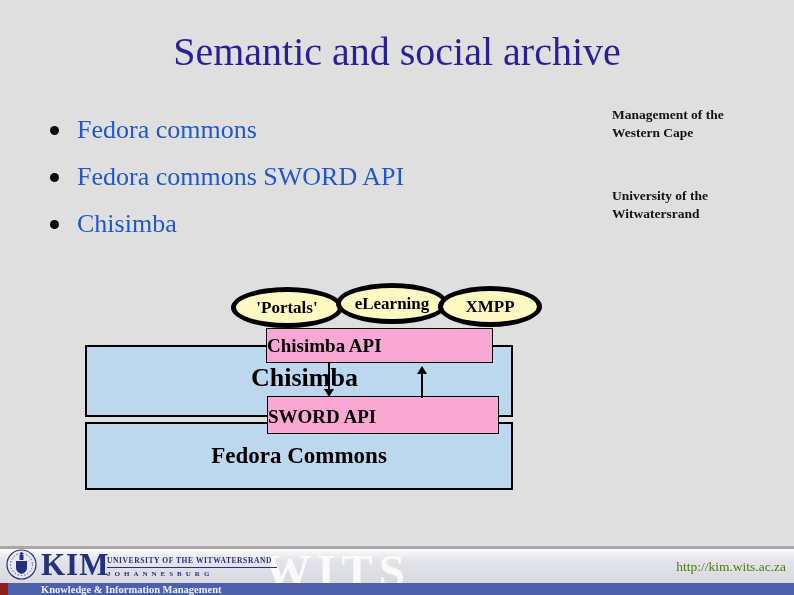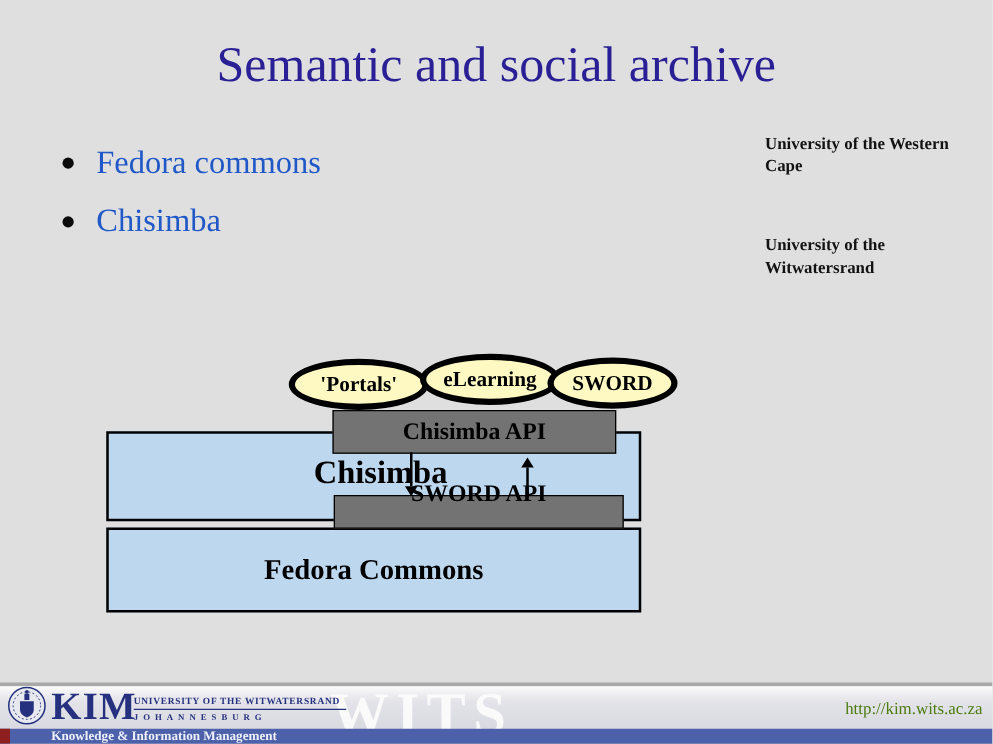--- a/index.html
+++ b/index.html
@@ -40,27 +40,27 @@
     box-sizing:border-box;z-index:1;
   }
   .blue-box.chisimba{top:345px;height:72px;}
   .blue-box.fedora{top:422px;height:68px;display:flex;align-items:center;justify-content:center;}
   .fedora-label{font-size:23px;font-weight:bold;color:#000;}
   .chisimba-label{
     position:absolute;left:251px;top:363px;z-index:2;
     font-size:26px;font-weight:bold;color:#000;
   }
   .api-box{
-    position:absolute;background:#737373;border:1.5px solid #000;
+    position:absolute;background:#f9a8d4;border:1.5px solid #000;
     box-sizing:border-box;z-index:3;
-    display:flex;justify-content:center;
+    display:flex;
     font-size:19px;font-weight:bold;color:#000;
   }
   .api-box.chisimba-api{left:266px;top:328px;width:227px;height:35px;align-items:center;}
-  .api-box.sword-api{left:267px;top:396px;width:232px;height:27px;align-items:flex-end;padding-bottom:15px;}
+  .api-box.sword-api{left:267px;top:396px;width:232px;height:38px;align-items:flex-end;padding-bottom:5px;}
   .ellipse{
     position:absolute;z-index:4;
     background:#fef9c3;border:5px solid #000000;border-radius:50%;
     display:flex;align-items:center;justify-content:center;
     font-size:17px;font-weight:bold;color:#000;
     box-sizing:border-box;
   }
   .ellipse.portals{left:231px;top:287px;width:112px;height:41px;}
   .ellipse.elearning{left:336px;top:283px;width:112px;height:41px;text-align:right;}
   .ellipse.xmpp{left:438px;top:286px;width:104px;height:41px;}
@@ -120,25 +120,29 @@
 
   <div class="title">Semantic and social archive</div>
 
   <div class="bullets">
     <div class="bullet-item">
       <span class="bullet-dot"></span>
       <span class="bullet-text">Fedora commons</span>
     </div>
     <div class="bullet-item">
       <span class="bullet-dot"></span>
+      <span class="bullet-text">Fedora commons SWORD API</span>
+    </div>
+    <div class="bullet-item">
+      <span class="bullet-dot"></span>
       <span class="bullet-text">Chisimba</span>
     </div>
   </div>
 
-  <div class="side-note n1">University of the Western Cape</div>
+  <div class="side-note n1">Management of the Western Cape</div>
   <div class="side-note n2">University of the Witwatersrand</div>
 
   <div class="blue-box chisimba"></div>
   <div class="blue-box fedora">
     <span class="fedora-label">Fedora Commons</span>
   </div>
   <div class="chisimba-label">Chisimba</div>
 
   <div class="api-box chisimba-api">
     <span>Chisimba API</span>
@@ -147,21 +151,21 @@
     <span>SWORD API</span>
   </div>
 
   <div class="ellipse portals">
     <span>'Portals'</span>
   </div>
   <div class="ellipse elearning">
     <span>eLearning</span>
   </div>
   <div class="ellipse xmpp">
-    <span>SWORD</span>
+    <span>XMPP</span>
   </div>
 
   <div class="arrow down">
     <div class="shaft"></div>
       <div class="head-down"></div>
   </div>
   <div class="arrow up">
     <div class="head-up"></div>
       <div class="shaft"></div>
   </div>

